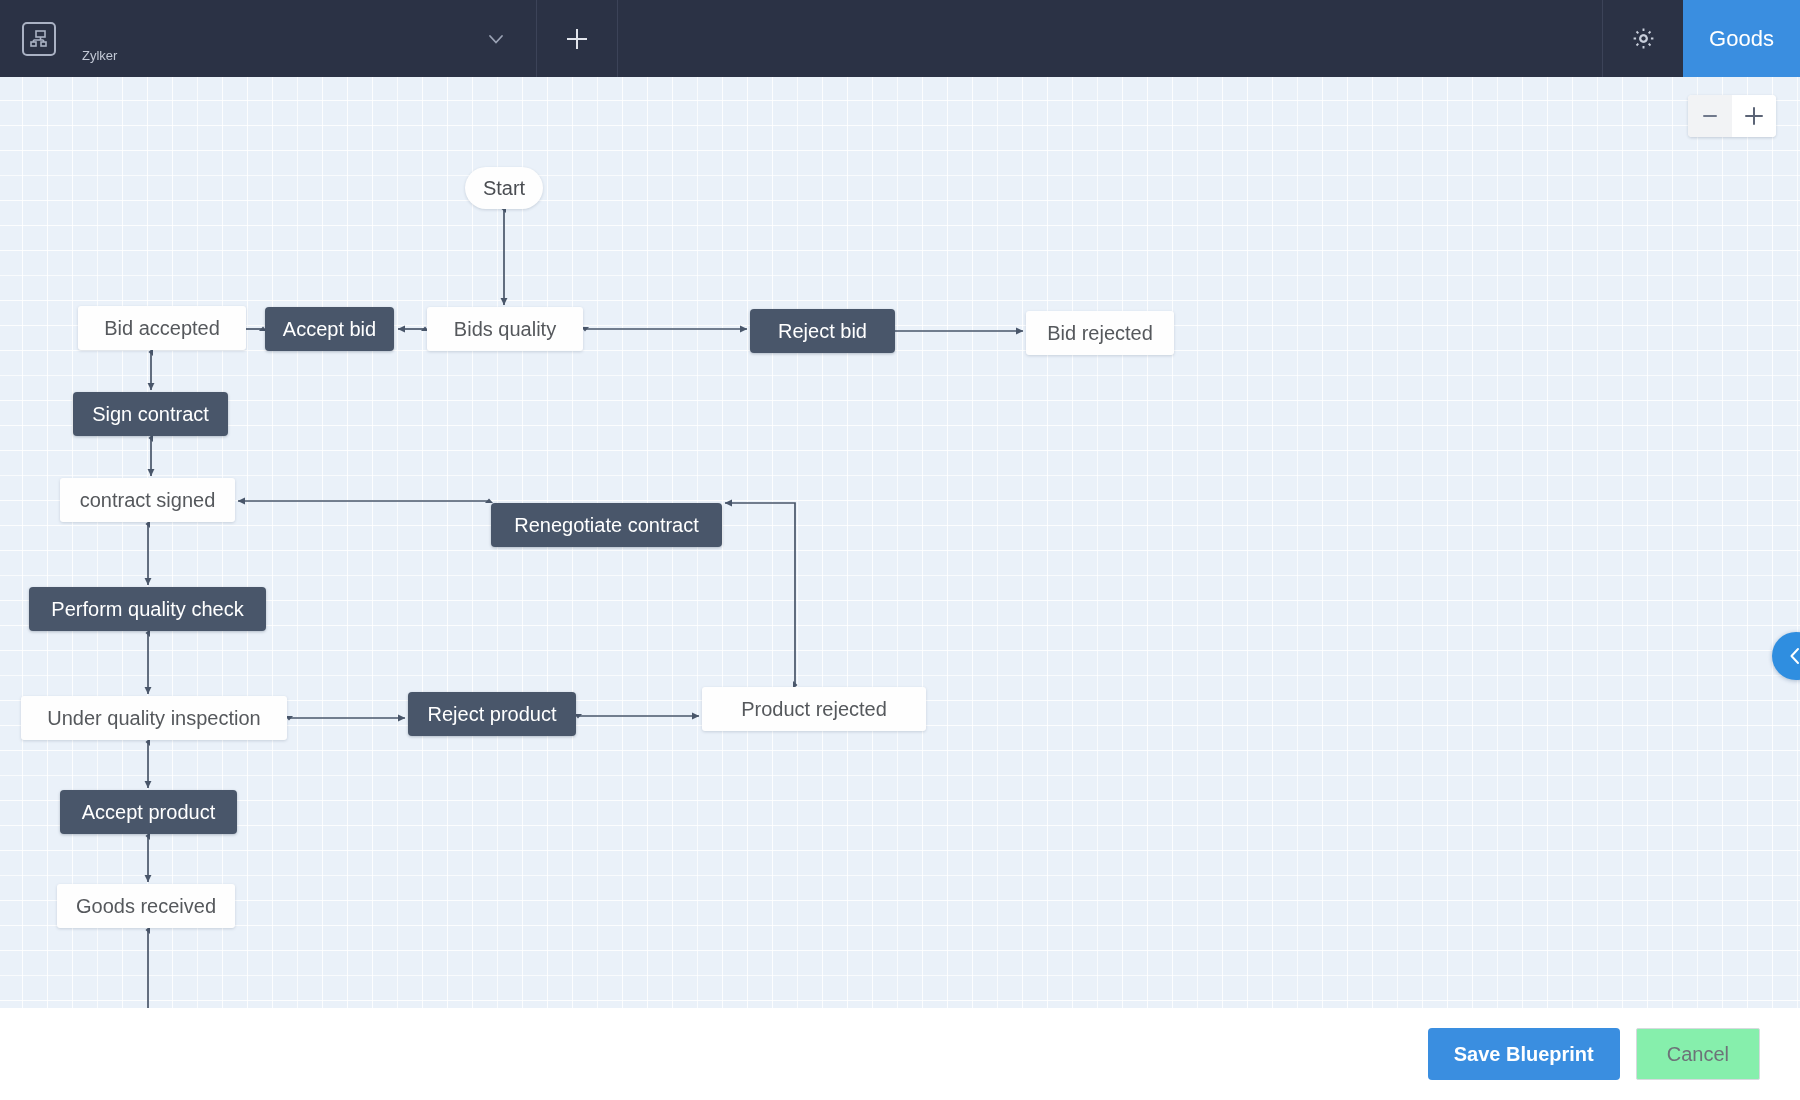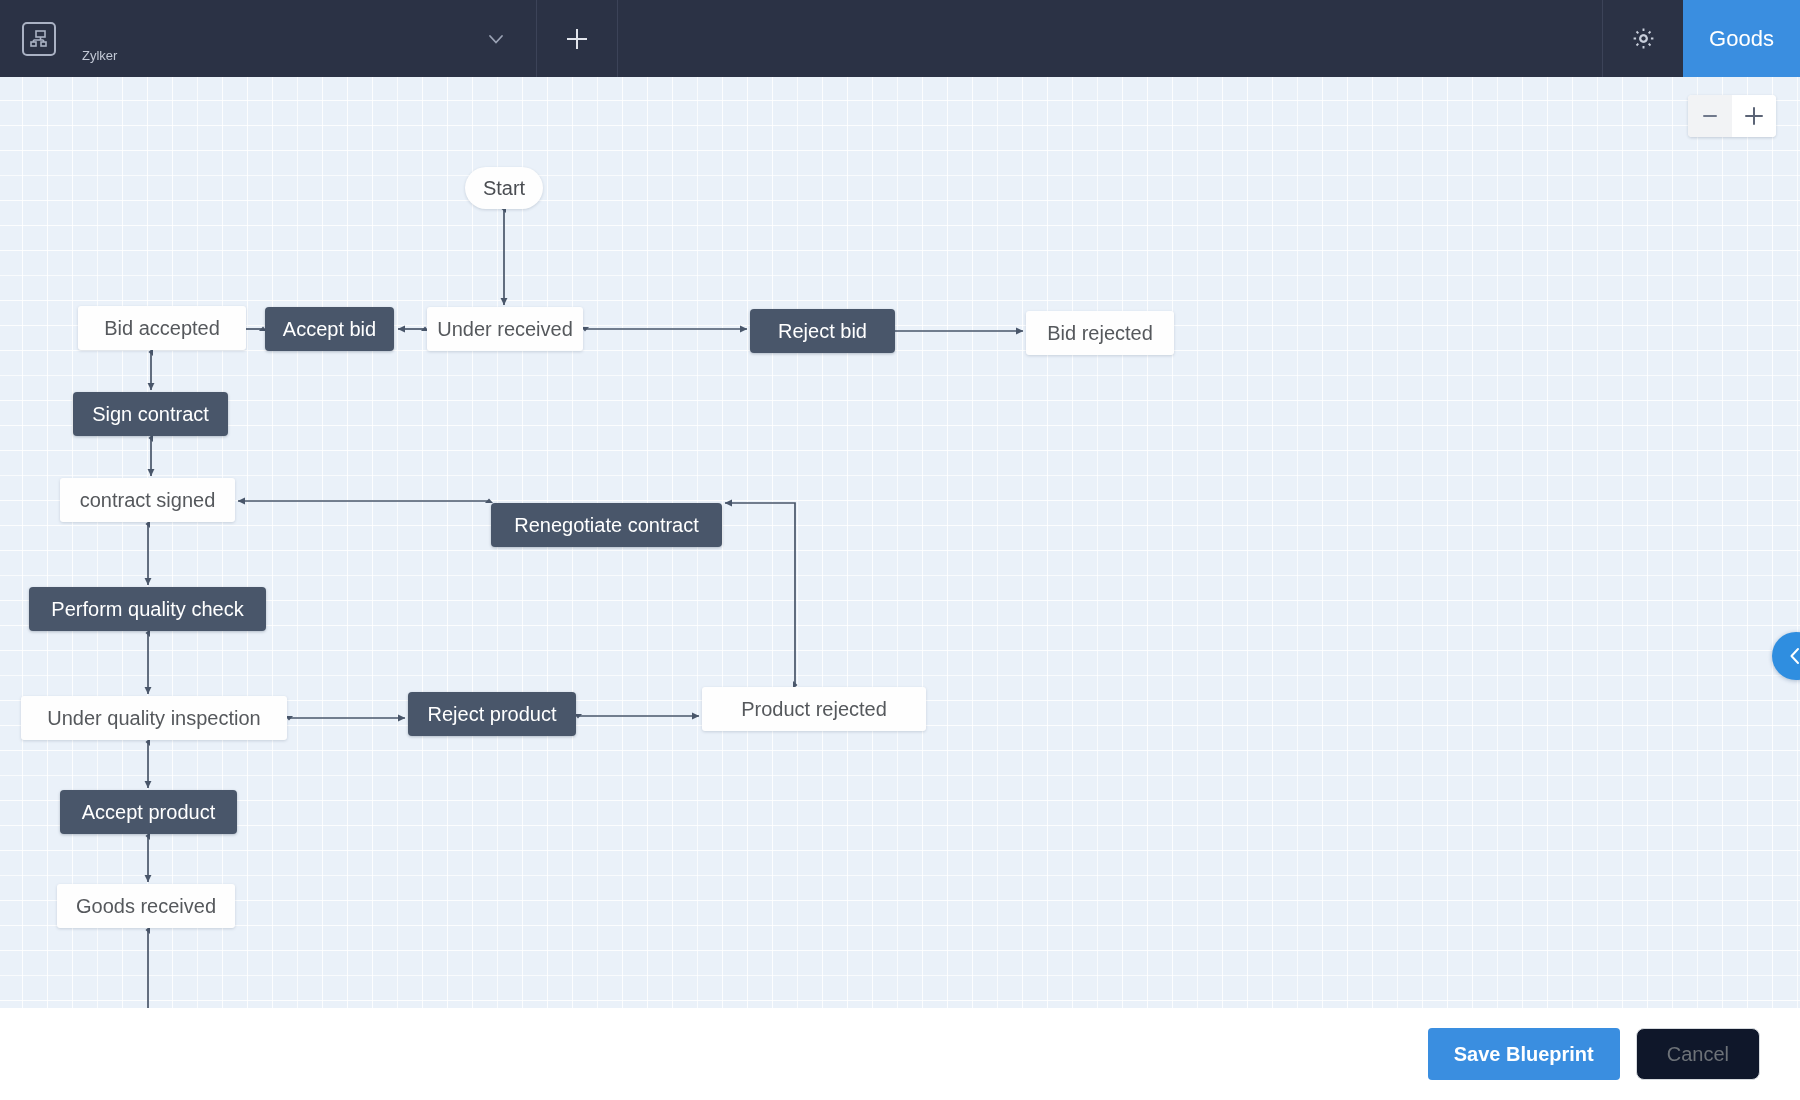--- a/index.html
+++ b/index.html
@@ -110,22 +110,22 @@
     width: 1800px; height: 92px; background: #ffffff;
     display: flex; align-items: center; justify-content: flex-end;
     padding-right: 40px; gap: 16px;
   }
   #save-btn {
     background: #3a8ee0; color: #fff; font-size: 20px; font-weight: bold;
     border: none; border-radius: 4px; padding: 0 26px; height: 52px;
     cursor: pointer; font-family: "Liberation Sans", sans-serif;
   }
   #cancel-btn {
-    background: #0f172a; color: #6d7278; font-size: 20px;
-    border: 1px solid #d6dade; border-radius: 8px; padding: 0 30px; height: 52px;
+    background: #86efac; color: #6d7278; font-size: 20px;
+    border: 1px solid #d6dade; border-radius: 2px; padding: 0 30px; height: 52px;
     cursor: pointer; font-family: "Liberation Sans", sans-serif;
   }
 </style>
 </head>
 <body>
 
 <div id="header">
   <div id="logo-cell">
     <div class="logo-box">
       <svg width="22" height="22" viewBox="0 0 22 22">
@@ -221,21 +221,21 @@
 
       <path d="M1014,964 L1117,964"></path>
     </g>
   </svg>
 
   <div id="nodes">
       <div class="node state start" style="left: 465px; top: 90px; width: 78px; height: 42px;">
         <span>Start</span>
       </div>
       <div class="node state" style="left: 427px; top: 230px; width: 156px; height: 44px;">
-        <span>Under received</span>
+        <span>Bids quality</span>
       </div>
       <div class="node trans" style="left: 265px; top: 230px; width: 129px; height: 44px;">
         <span>Accept bid</span>
       </div>
       <div class="node state" style="left: 78px; top: 229px; width: 168px; height: 44px;">
         <span>Bid accepted</span>
       </div>
       <div class="node trans" style="left: 750px; top: 232px; width: 145px; height: 44px;">
         <span>Reject bid</span>
       </div>

